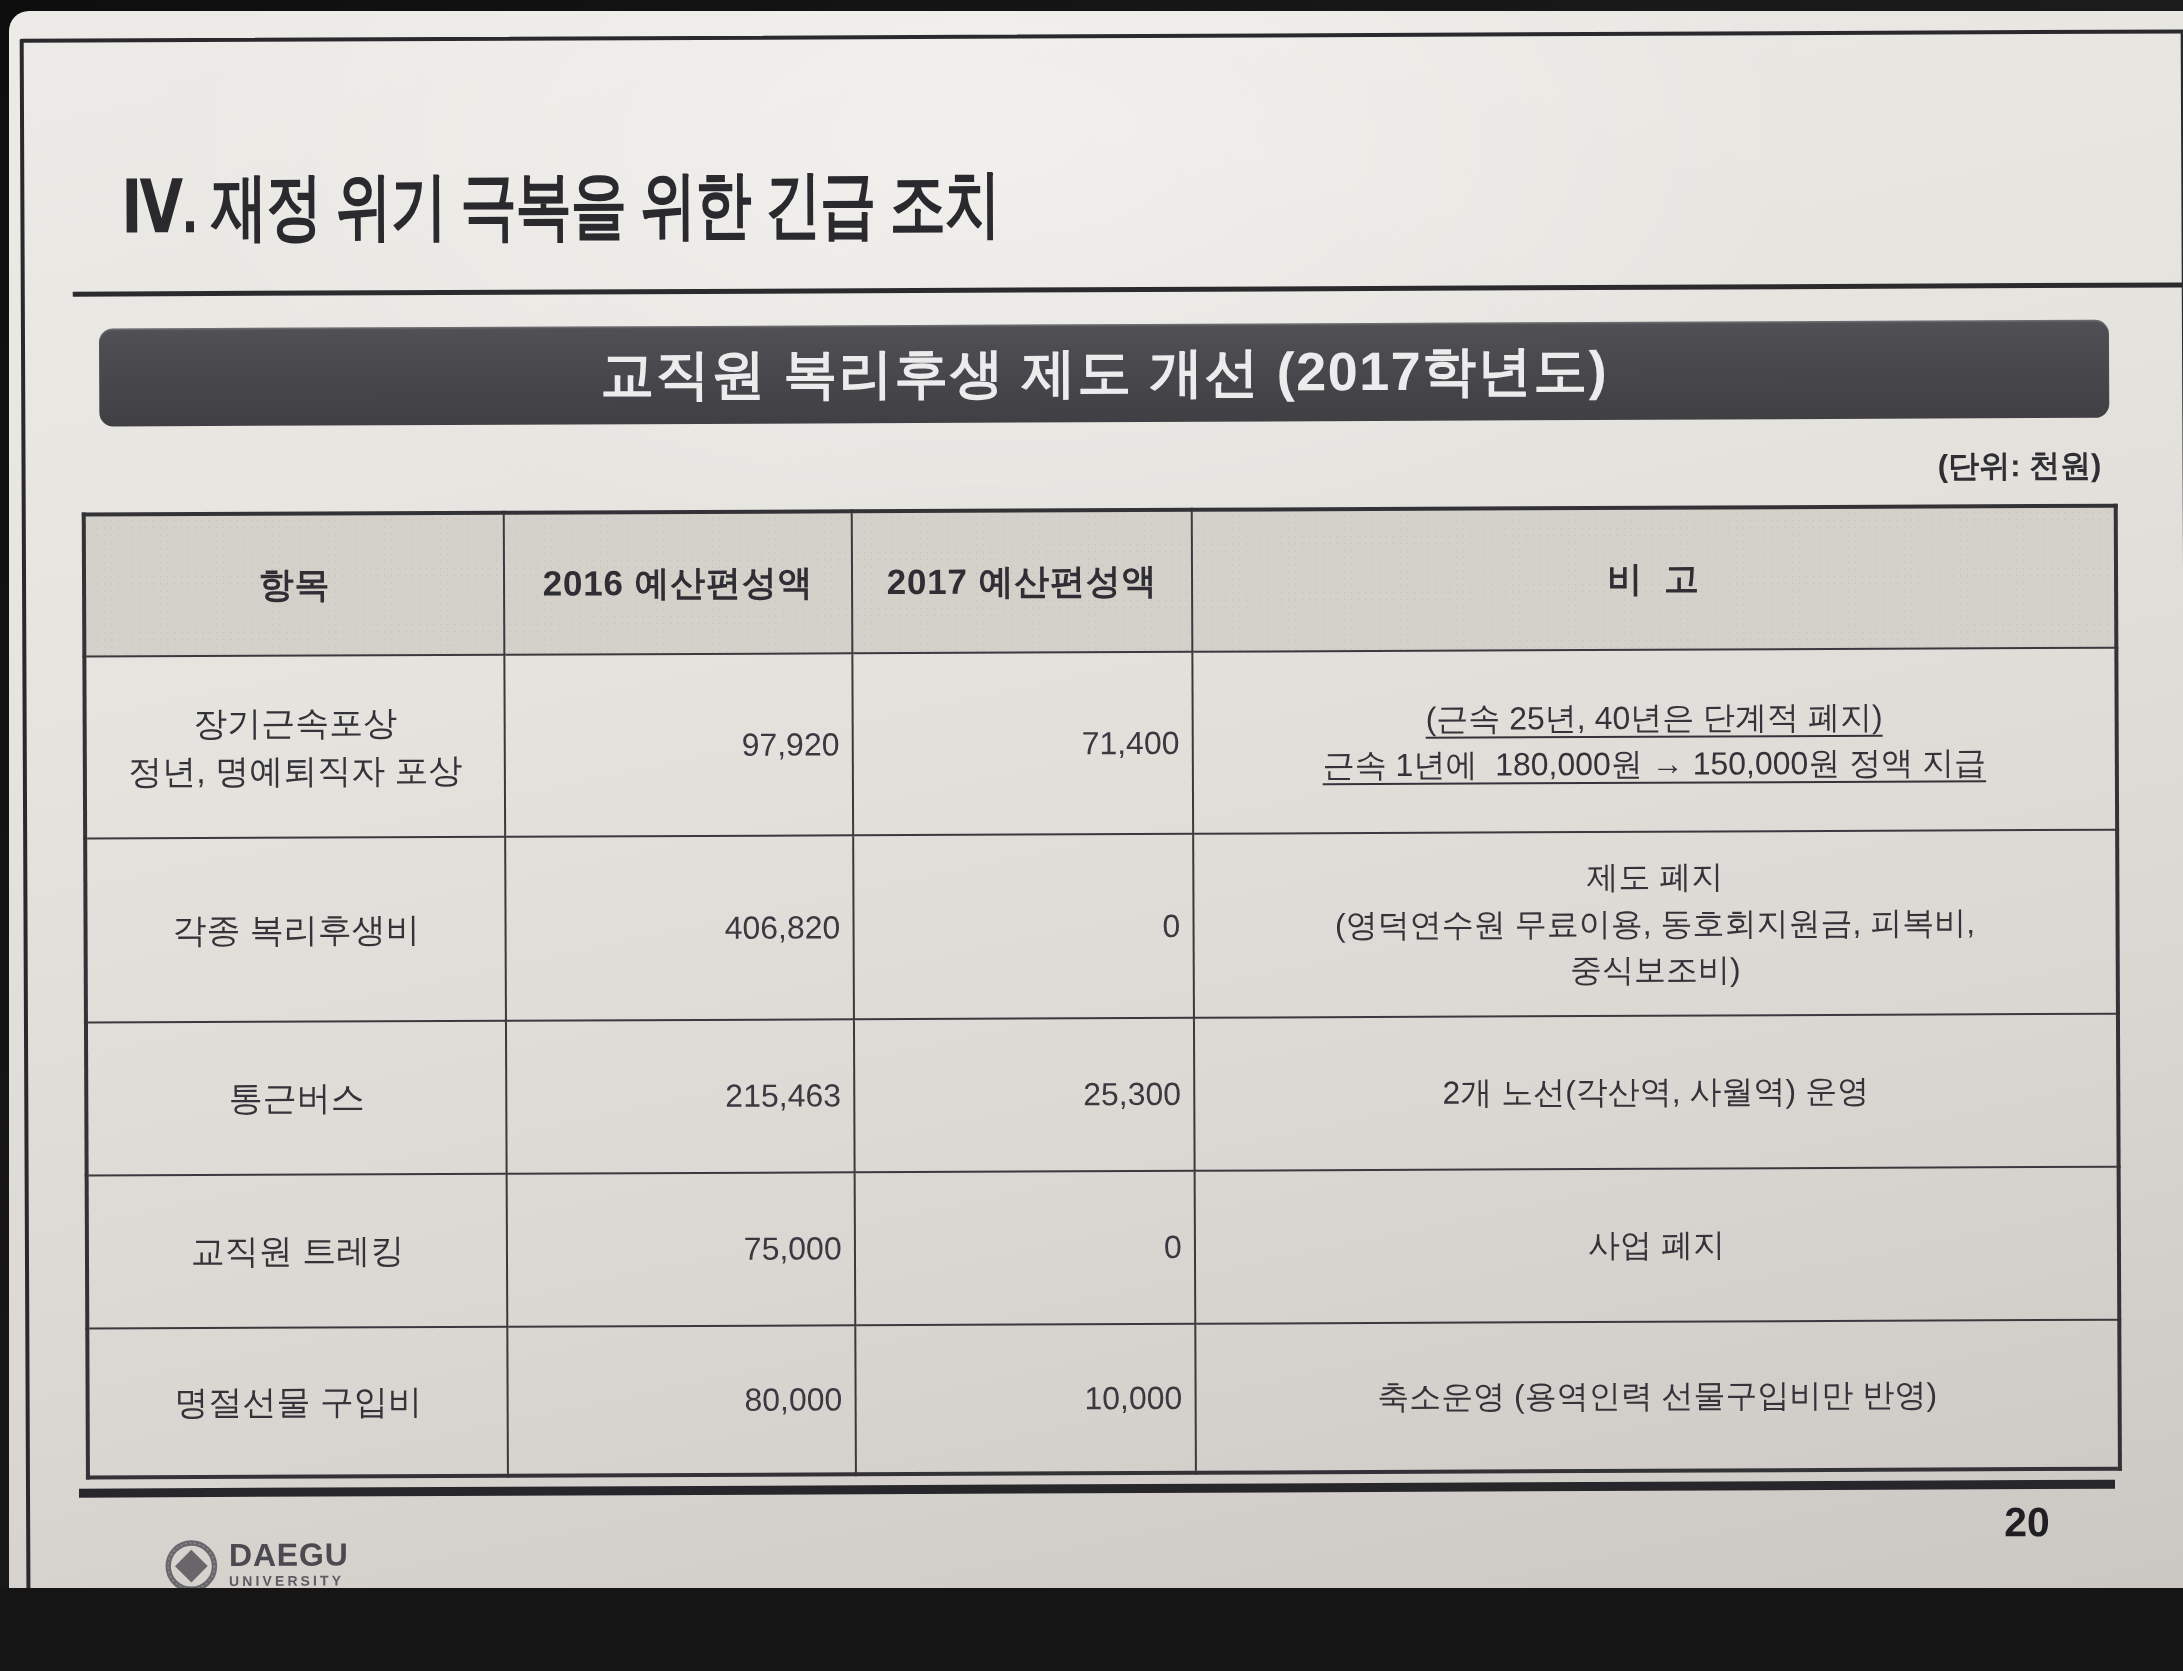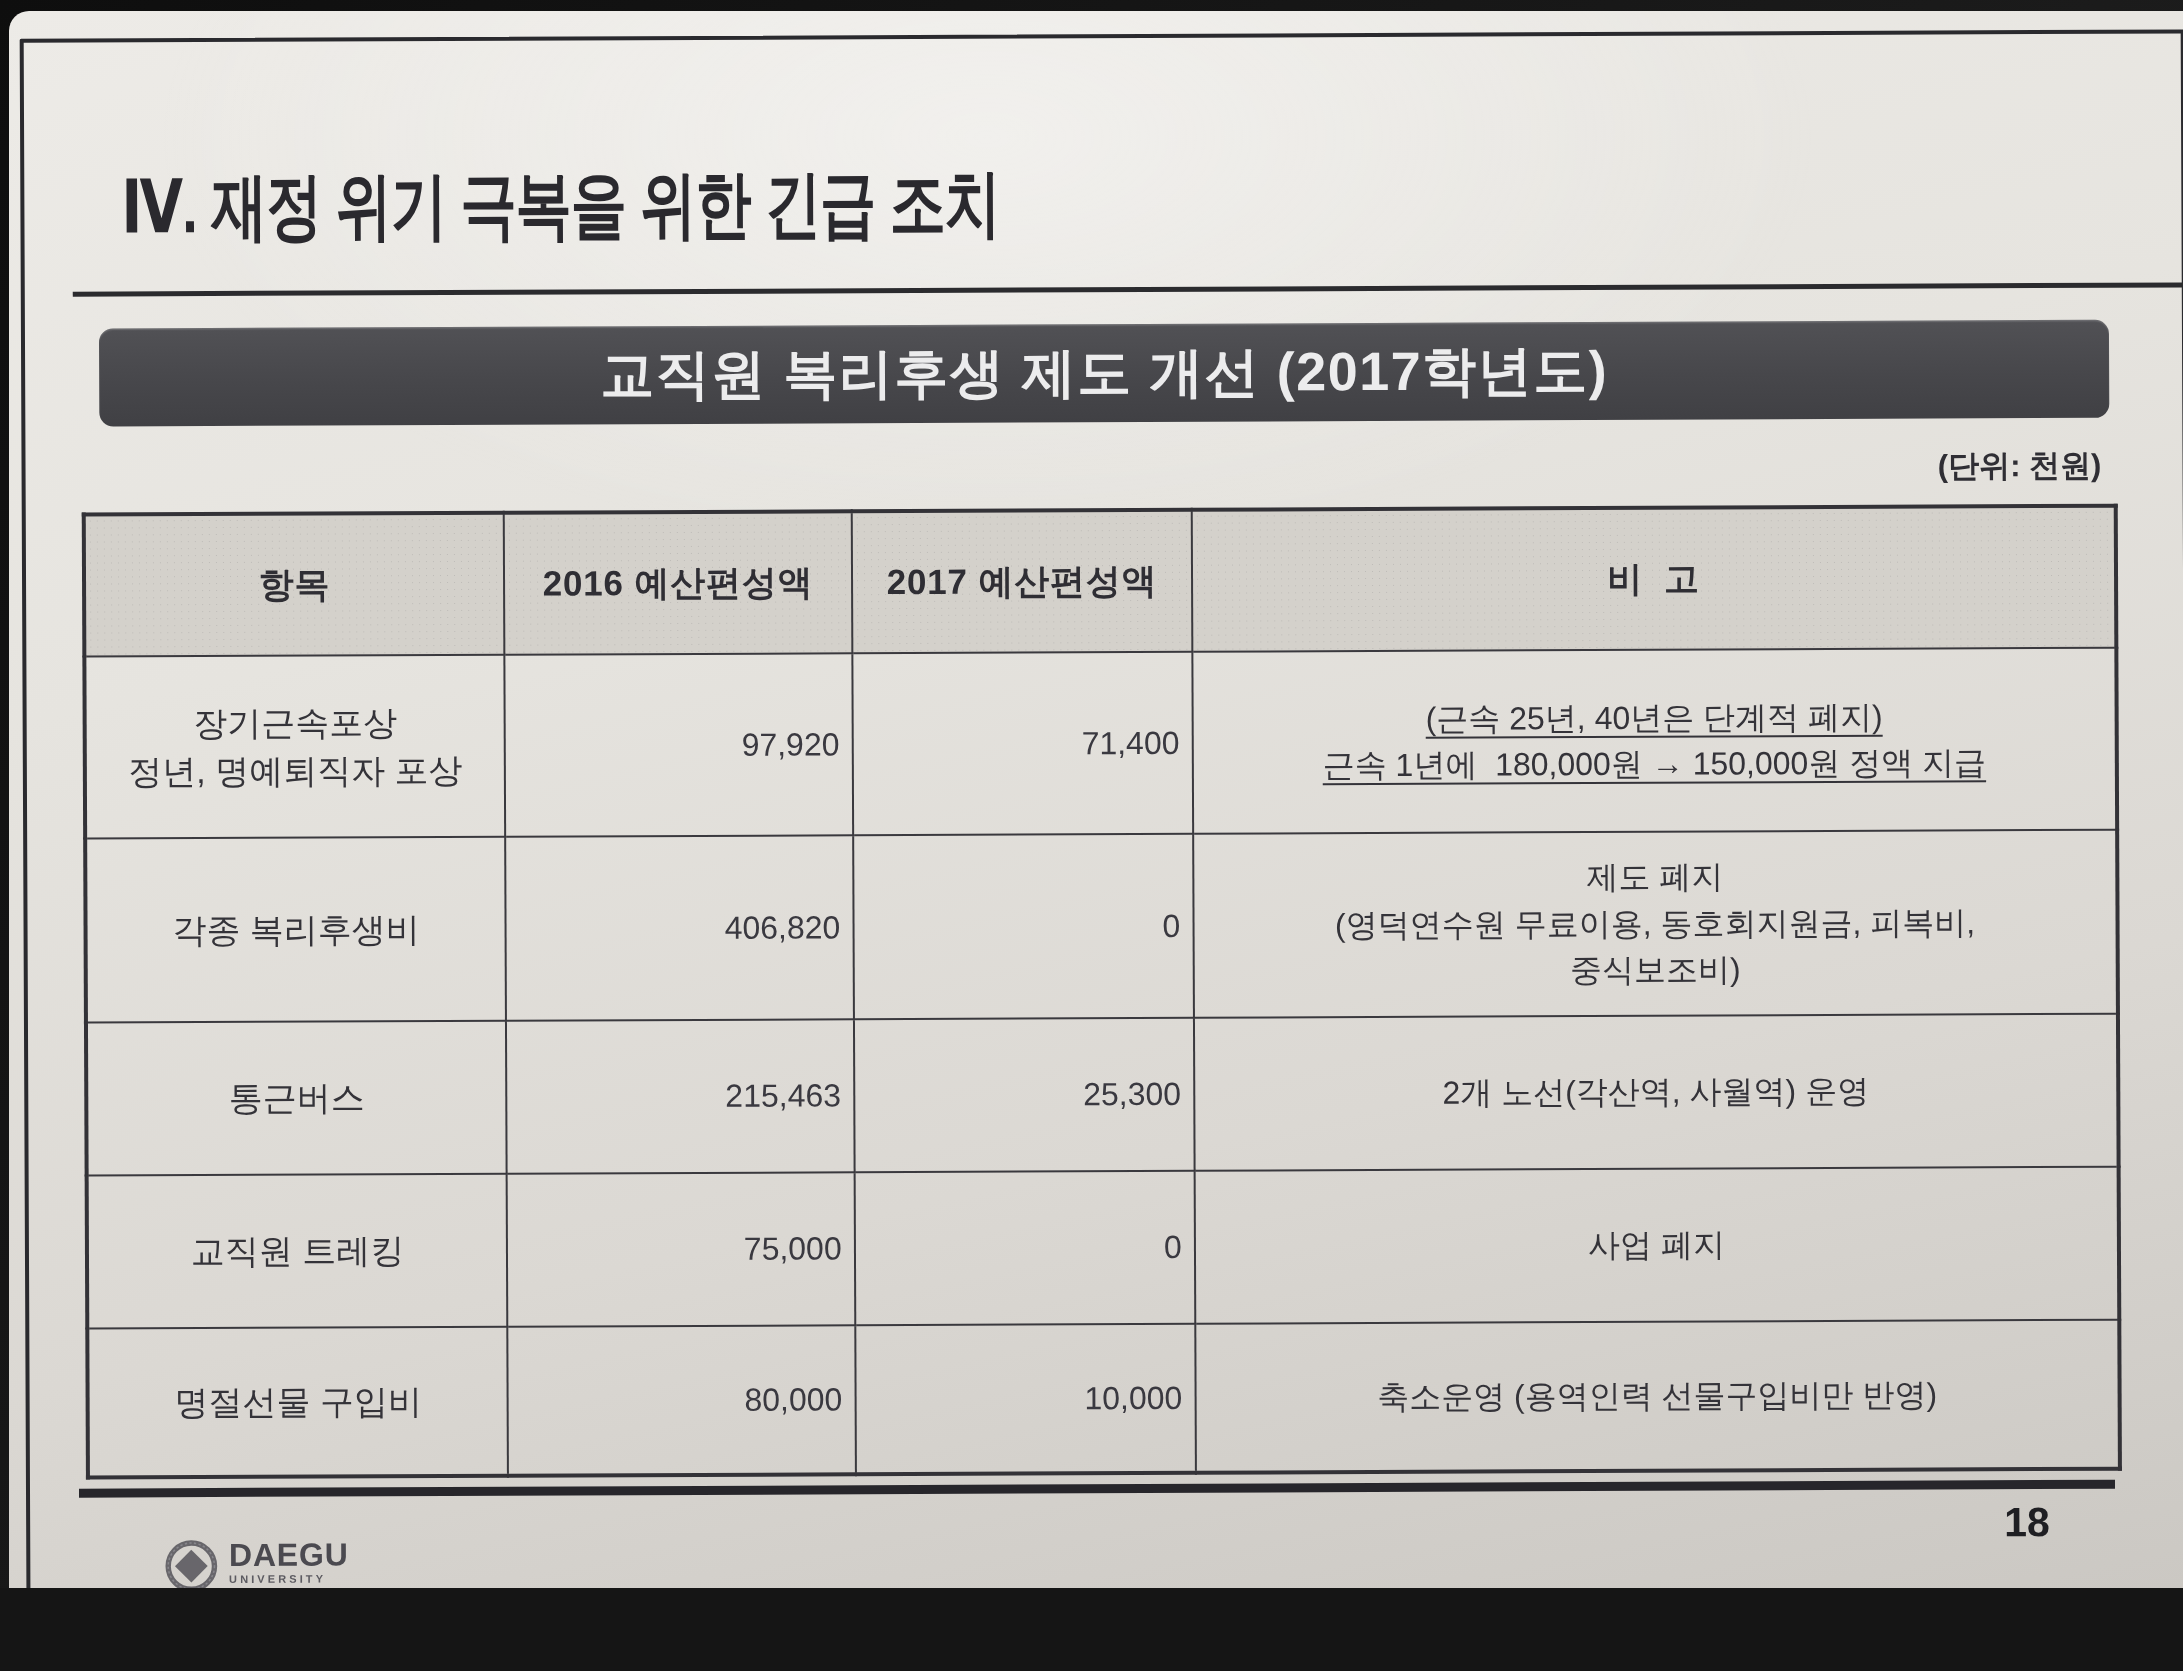--- a/index.html
+++ b/index.html
@@ -62,21 +62,21 @@
   td.remark{text-align:center;font-size:32px;line-height:1.45;}
   td.remark .line{white-space:pre;}
   td.remark .u{
     text-decoration:underline;text-decoration-thickness:2.3px;text-underline-offset:7px;
   }
   .footer-line{position:absolute;left:67px;top:1473px;width:2036px;height:9.2px;background:#27262b;}
   .logo{position:absolute;left:152px;top:1524px;display:flex;align-items:flex-start;gap:10.7px;}
   .emblem{display:block;opacity:0.85;}
   .logo-text{display:flex;flex-direction:column;line-height:1;}
   .logo-name{font-size:32px;font-weight:800;color:#4b4a50;letter-spacing:0.8px;}
-  .logo-sub{font-size:11px;font-weight:700;color:#5c5b61;letter-spacing:3.1px;margin-top:3.1px;}
+  .logo-sub{font-size:14px;font-weight:700;color:#5c5b61;letter-spacing:3.1px;margin-top:3.1px;}
   .page-num{position:absolute;left:1992px;top:1492px;font-size:41px;font-weight:800;color:#1f1f23;}
 </style>
 </head>
 <body>
 
 <div class="photo">
   <div class="paper">
     <div class="tilt">
 
       <div class="frame"></div>
@@ -172,18 +172,18 @@
             <rect x="20" y="20" width="30" height="30" transform="rotate(45 35 35)" fill="#55545a"></rect>
             <circle cx="35" cy="35" r="30" fill="none" stroke="#7a7980" stroke-width="2" stroke-dasharray="3 3"></circle>
           </svg>
         </span>
         <span class="logo-text">
           <span class="logo-name">DAEGU</span>
           <span class="logo-sub">UNIVERSITY</span>
         </span>
       </div>
 
-      <div class="page-num">18</div>
+      <div class="page-num">20</div>
 
     </div>
   </div>
 </div>
 
 
 </body></html>

